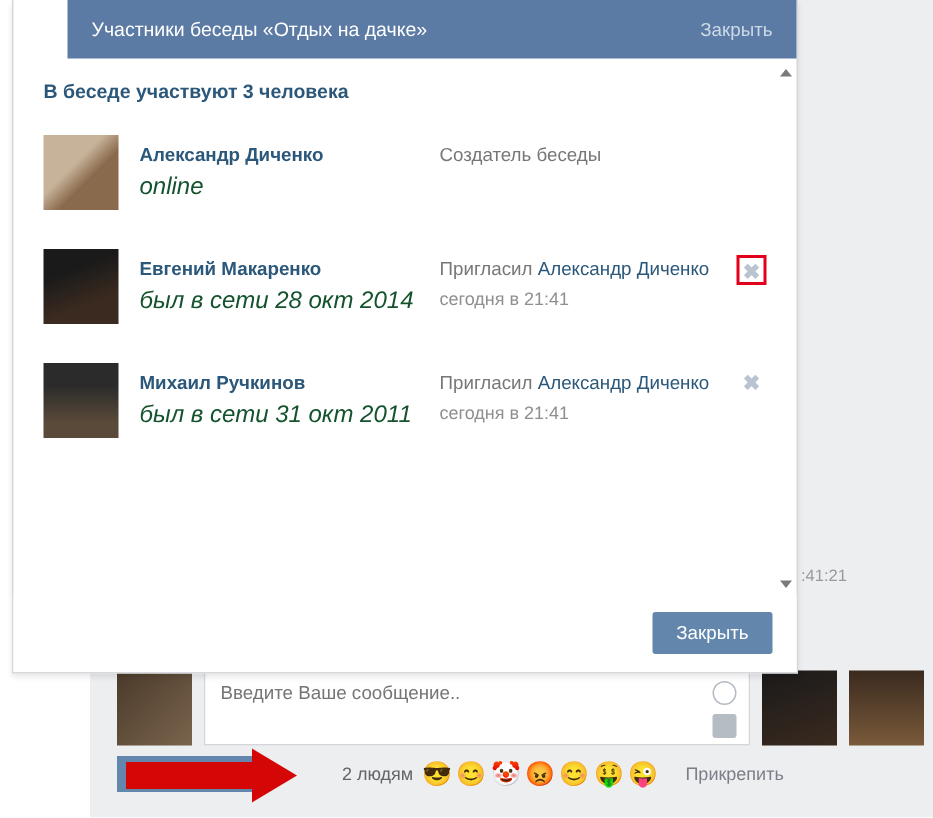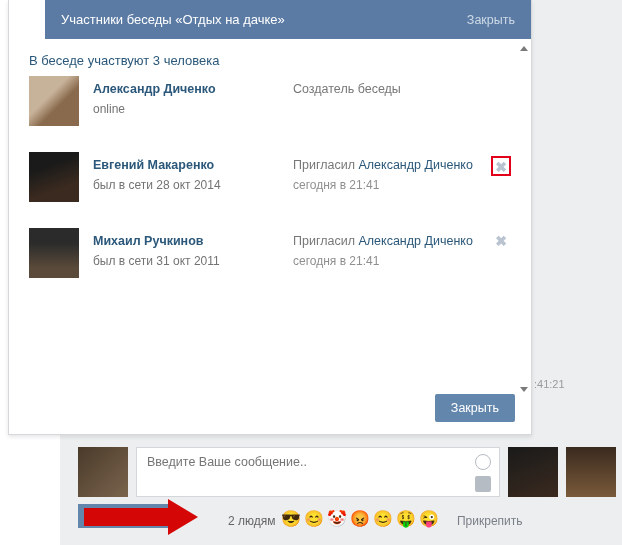--- a/index.html
+++ b/index.html
@@ -40,22 +40,23 @@
     color: #cdd9e6;
     cursor: pointer;
     font-size: 12.5px;
   }
   .dialog-body {
     position: relative;
     padding: 14px 20px 10px 20px;
   }
   .subtitle {
     color: #2b587a;
-    font-weight: normal;
+    font-weight: bold;
     font-size: 13px;
+    margin-bottom: 14px;
   }
   .member-row {
     display: flex;
     align-items: flex-start;
     padding: 8px 0 18px 0;
   }
   .avatar {
     width: 50px; height: 50px;
     background: #999;
     margin-right: 14px;
@@ -69,22 +70,23 @@
     padding-top: 6px;
   }
   .member-name {
     color: #2b587a;
     font-weight: bold;
     font-size: 12.5px;
     margin-bottom: 6px;
     cursor: pointer;
   }
   .member-status {
-    color: #737373;
-    font-size: 12px;
+    color: #14532d;
+    font-size: 16px;
+    font-style: italic;
   }
   .invite-col {
     flex: 1;
     padding-top: 6px;
     font-size: 12.5px;
   }
   .invite-label { color: #777; text-align: right; }
   .invite-by { color: #2b587a; cursor: pointer; }
   .invite-time { color: #8f8f8f; margin-top: 6px; font-size: 12px; }
   .remove-x {
@@ -176,21 +178,21 @@
   .smile-icon { border: 1.5px solid #b6bcc4; border-radius: 50%; position: relative; }
   .cam-icon { background: #b6bcc4; border-radius: 2px; position: relative; }
   .friend-av { width: 50px; height: 50px; }
   .fav1 { background: linear-gradient(160deg,#1a1a1a,#3a2a1f); }
   .fav2 { background: linear-gradient(180deg,#3a2a1f,#7a5a3a); }
   .bottom-bar {
     position: absolute;
     left: 78px; top: 504px;
     right: 6px;
     display: flex;
-    align-items: flex-end;
+    align-items: center;
     gap: 6px;
   }
   .send-btn {
     background: #6386ad;
     color: #fff;
     border: none;
     padding: 6px 14px;
     font-size: 12px;
     cursor: pointer;
     width: 96px;

